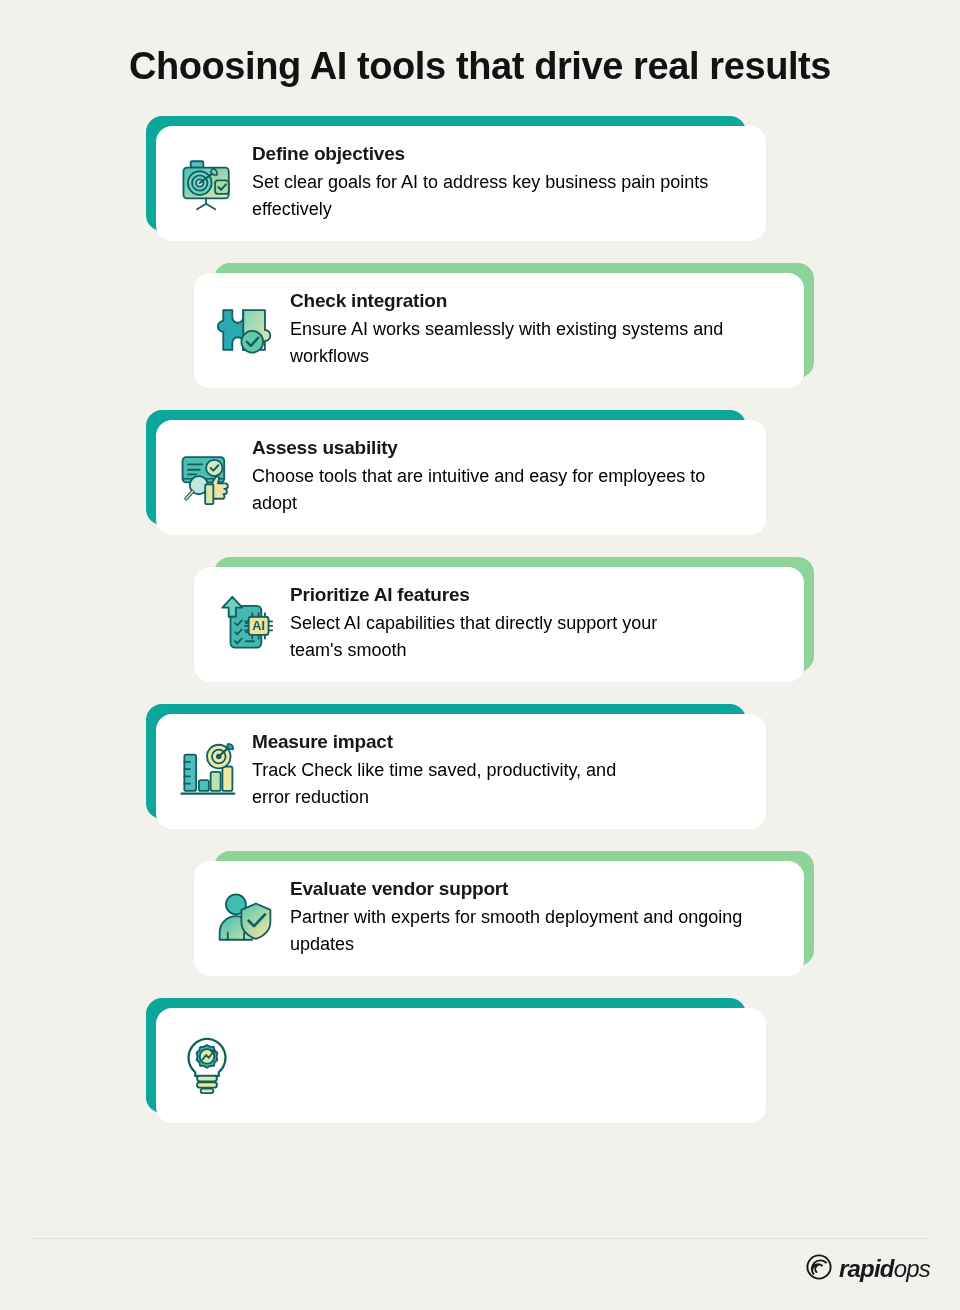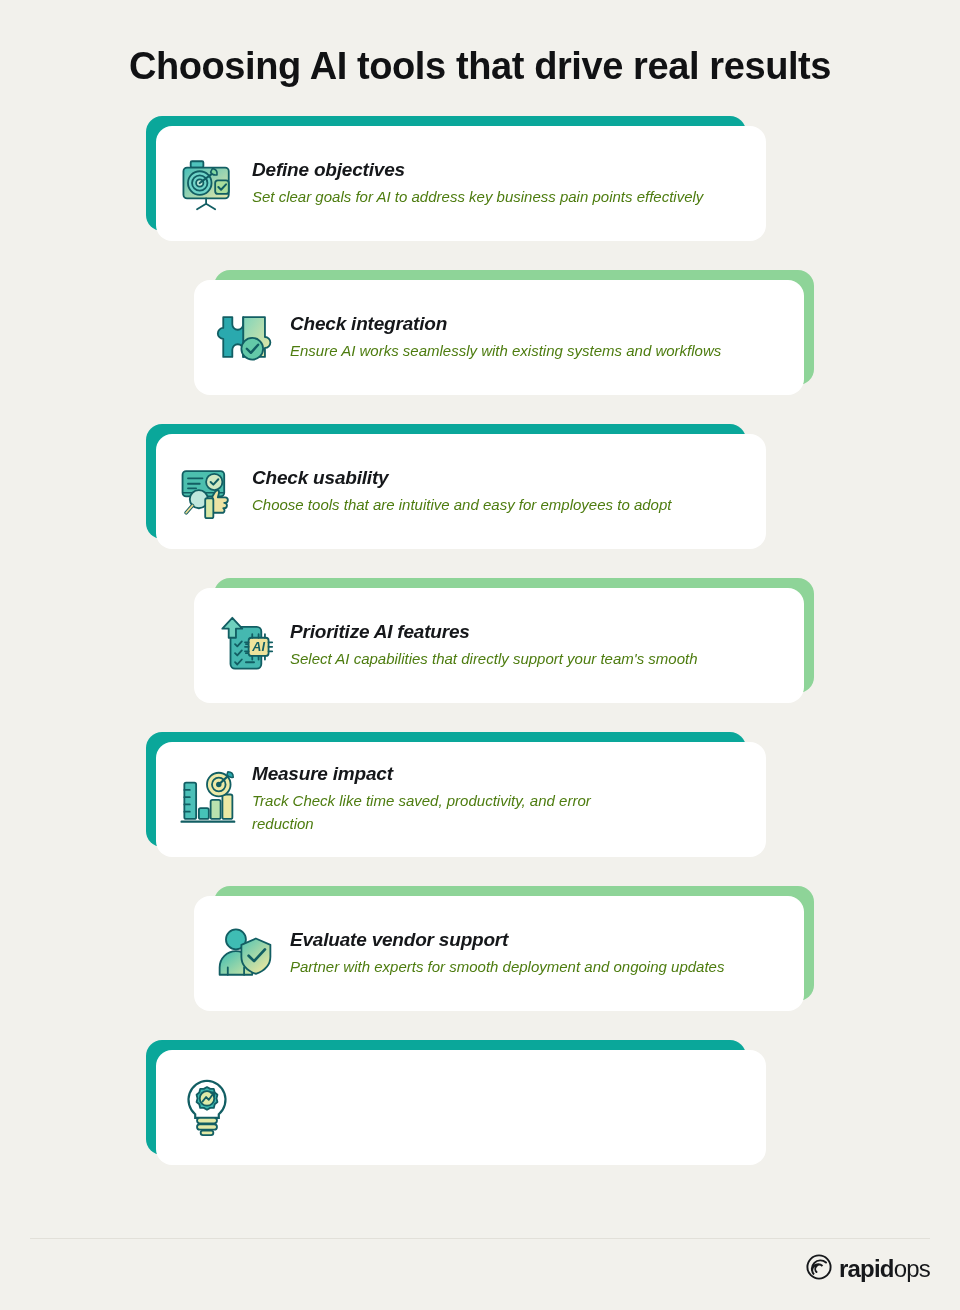--- a/index.html
+++ b/index.html
@@ -25,22 +25,21 @@
     letter-spacing: -0.4px;
     padding-top: 44px;
     line-height: 1.2;
   }
 
   
   .cards {
     margin-top: 26px;
     display: flex;
     flex-direction: column;
-    gap: 29px;
-    font-style: italic;
+    gap: 22px;
   }
 
   .card-wrap {
     position: relative;
     width: 620px;
     height: 125px;
   }
   .card-wrap.align-left  { margin-left: 146px; }
   .card-wrap.align-right { margin-left: 194px; border-radius: 6px; }
 
@@ -86,23 +85,23 @@
   .card-heading {
     font-size: 19px;
     font-weight: 700;
     color: #15171a;
     letter-spacing: -0.2px;
     line-height: 1.25;
     margin-bottom: 3px;
   }
 
   .card-desc {
-    font-size: 15px;
+    font-size: 18px;
     font-weight: 400;
-    color: #4d7c0f;
+    color: #000000;
     line-height: 1.55;
     max-width: 470px;
   }
 
   
   .footer {
     position: absolute;
     left: 0;
     right: 0;
     bottom: 0;
@@ -116,20 +115,21 @@
     height: 1px;
     background: #e2e0d9;
   }
   .logo {
     position: absolute;
     right: 30px;
     top: 16px;
     display: flex;
     align-items: center;
     gap: 7px;
+    font-style: italic;
   }
   .logo-text {
     font-size: 24px;
     letter-spacing: -0.8px;
     color: #16181b;
     line-height: 1;
   }
   .logo-text .b { font-weight: 700; }
   .logo-text .l { font-weight: 400; }
 </style>
@@ -205,21 +205,21 @@
           <circle cx="40" cy="22" r="9" fill="#cfe9c2" stroke="#125e63" stroke-width="2"></circle>
           <path d="M36 22 l3 3 l5.5 -6" fill="none" stroke="#125e63" stroke-width="2.2" stroke-linecap="round" stroke-linejoin="round"></path>
           <circle cx="23" cy="41" r="10" fill="#bfe7dd" stroke="#125e63" stroke-width="2"></circle>
           <path d="M16 48 l-7 8" stroke="#125e63" stroke-width="4" stroke-linecap="round"></path>
           <path d="M16 48 l-7 8" stroke="#ead98f" stroke-width="2" stroke-linecap="round"></path>
           <path d="M38 38 q3 -6 5 -7 q3 0 2 4 l-1 4 h8 a3 3 0 0 1 0 6 h-1 a3 3 0 0 1 0 6 h-1 a3 3 0 0 1 0 5 h-12 z" fill="#eee3a4" stroke="#125e63" stroke-width="2" stroke-linejoin="round"></path>
           <rect x="30" y="40" width="9" height="22" rx="2" fill="#d8e8a6" stroke="#125e63" stroke-width="2"></rect>
         </svg>
       </span>
       <div class="card-text">
-        <div class="card-heading">Check usability</div>
+        <div class="card-heading">Assess usability</div>
         <div class="card-desc">Choose tools that are intuitive and easy for employees to adopt</div>
       </div>
     </div>
   </div>
 
   <div class="card-wrap align-right">
     <div class="accent" style="background:#8ed498"></div>
     <div class="panel">
       <span class="card-icon">
         <svg viewBox="0 0 64 64">

